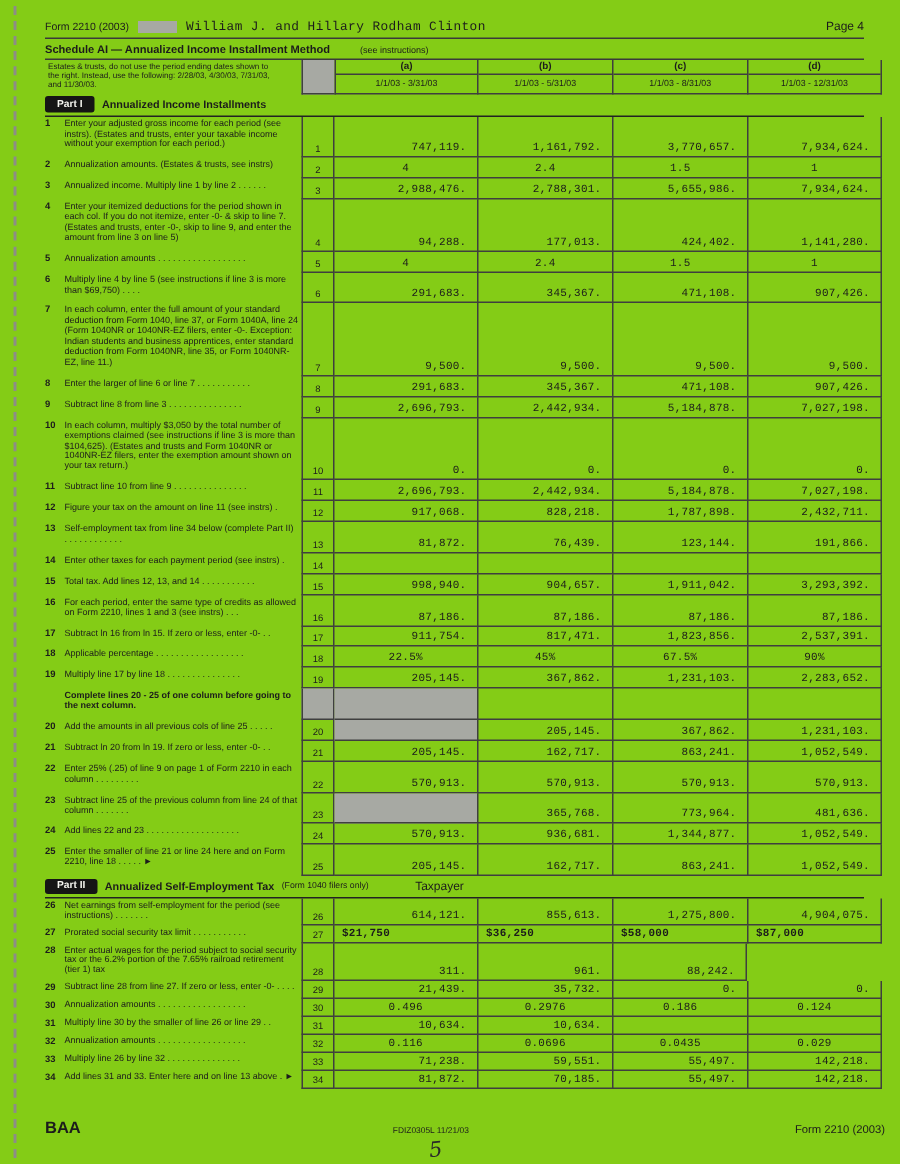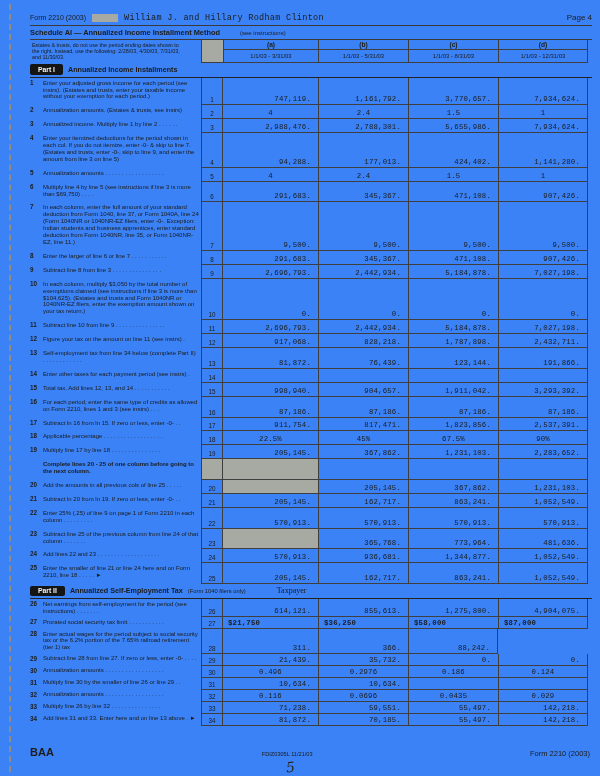--- a/index.html
+++ b/index.html
@@ -3,22 +3,22 @@
 <meta charset="utf-8">
 <style>
   html,body{margin:0;padding:0;}
   body{
     width:600px;height:776px;overflow:hidden;position:relative;
     background:#efede7;
     font-family:"Liberation Sans",sans-serif;color:#1c1c1c;
     -webkit-font-smoothing:antialiased;
   }
   .page{
-    position:absolute;inset:0;background:#3b82f6;
-    padding:13px 8px 0 30px;box-sizing:border-box;overflow:hidden;
+    position:absolute;inset:0;background:#84cc16;
+    padding:13px 24px 0 30px;box-sizing:border-box;overflow:hidden;
   }
   .perf{position:absolute;left:9px;top:4px;bottom:4px;border-left:2px dashed #8d8d86;}
 
   
   .hrow1{display:flex;align-items:baseline;gap:6px;border-bottom:1px solid #3a3a3a;padding-bottom:2px;}
   .formno{font-size:7px;}
   .redact{display:inline-block;width:26px;height:8px;background:#a7a9a3;align-self:center;}
   .names{font-family:"Liberation Mono","DejaVu Sans Mono",monospace;font-size:8.5px;letter-spacing:.3px;}
   .pageno{margin-left:auto;font-size:8px;}
   .hrow2{display:flex;align-items:baseline;gap:20px;border-bottom:1px solid #3a3a3a;padding:2px 0 2px;}
@@ -33,21 +33,21 @@
   .chcell{border-left:1px solid #3f3f3f;border-bottom:1px solid #3f3f3f;text-align:center;}
   .chcell:last-child{border-right:1px solid #3f3f3f;}
   .chletter{display:block;font-weight:bold;font-size:6.6px;border-bottom:1px solid #3f3f3f;padding:1px 0;}
   .chdates{display:block;font-size:5.9px;padding:3px 0 2px;}
 
   
   .partbar{display:flex;align-items:center;gap:5px;border-bottom:1.5px solid #222;padding:1.5px 0 2px;text-align:right;}
   .partlabel{background:#151515;color:#f6f6f0;font-weight:bold;font-size:6.8px;padding:1.5px 8px 2px;border-radius:2px;}
   .parttitle{font-weight:bold;font-size:7.2px;}
   .partsub{font-size:5.8px;}
-  .taxpayer{font-family:Liberation Serif, serif;font-size:8px;margin-left:26px;}
+  .taxpayer{font-family:Liberation Sans, sans-serif;font-size:8px;margin-left:26px;}
 
   
   .frow{min-height:13px;}
   .p2row{min-height:11px;}
   .dcell{position:relative;padding:2px 2px 5px 13px;font-size:6px;line-height:6.9px;}
   .p2row .dcell{padding:1.5px 2px 2.5px 13px;}
   .lnum{position:absolute;left:0;top:2px;font-weight:bold;font-size:6.3px;}
   .bold-desc .dtext{font-weight:bold;}
   .lbox{border-left:1px solid #3f3f3f;border-right:1px solid #3f3f3f;border-bottom:1px solid #3f3f3f;
         display:flex;align-items:flex-end;justify-content:center;font-size:6.3px;padding-bottom:1px;}
@@ -345,21 +345,21 @@
         <div class="lbox">27</div>
         <div class="vcell leftal">$21,750</div>
         <div class="vcell leftal">$36,250</div>
         <div class="vcell leftal">$58,000</div>
         <div class="vcell leftal">$87,000</div>
       </div>
       <div class="grid6 frow p2row">
         <div class="dcell"><span class="lnum">28</span><span class="dtext">Enter actual wages for the period subject to social security tax or the 6.2% portion of the 7.65% railroad retirement (tier 1) tax</span></div>
         <div class="lbox">28</div>
         <div class="vcell">311.</div>
-        <div class="vcell">366.</div>
+        <div class="vcell">961.</div>
         <div class="vcell">88,242.</div>
       </div>
       <div class="grid6 frow p2row">
         <div class="dcell"><span class="lnum">29</span><span class="dtext">Subtract line 28 from line 27. If zero or less, enter -0- . . . .</span></div>
         <div class="lbox">29</div>
         <div class="vcell">21,439.</div>
         <div class="vcell">35,732.</div>
         <div class="vcell">0.</div>
         <div class="vcell">0.</div>
       </div>

